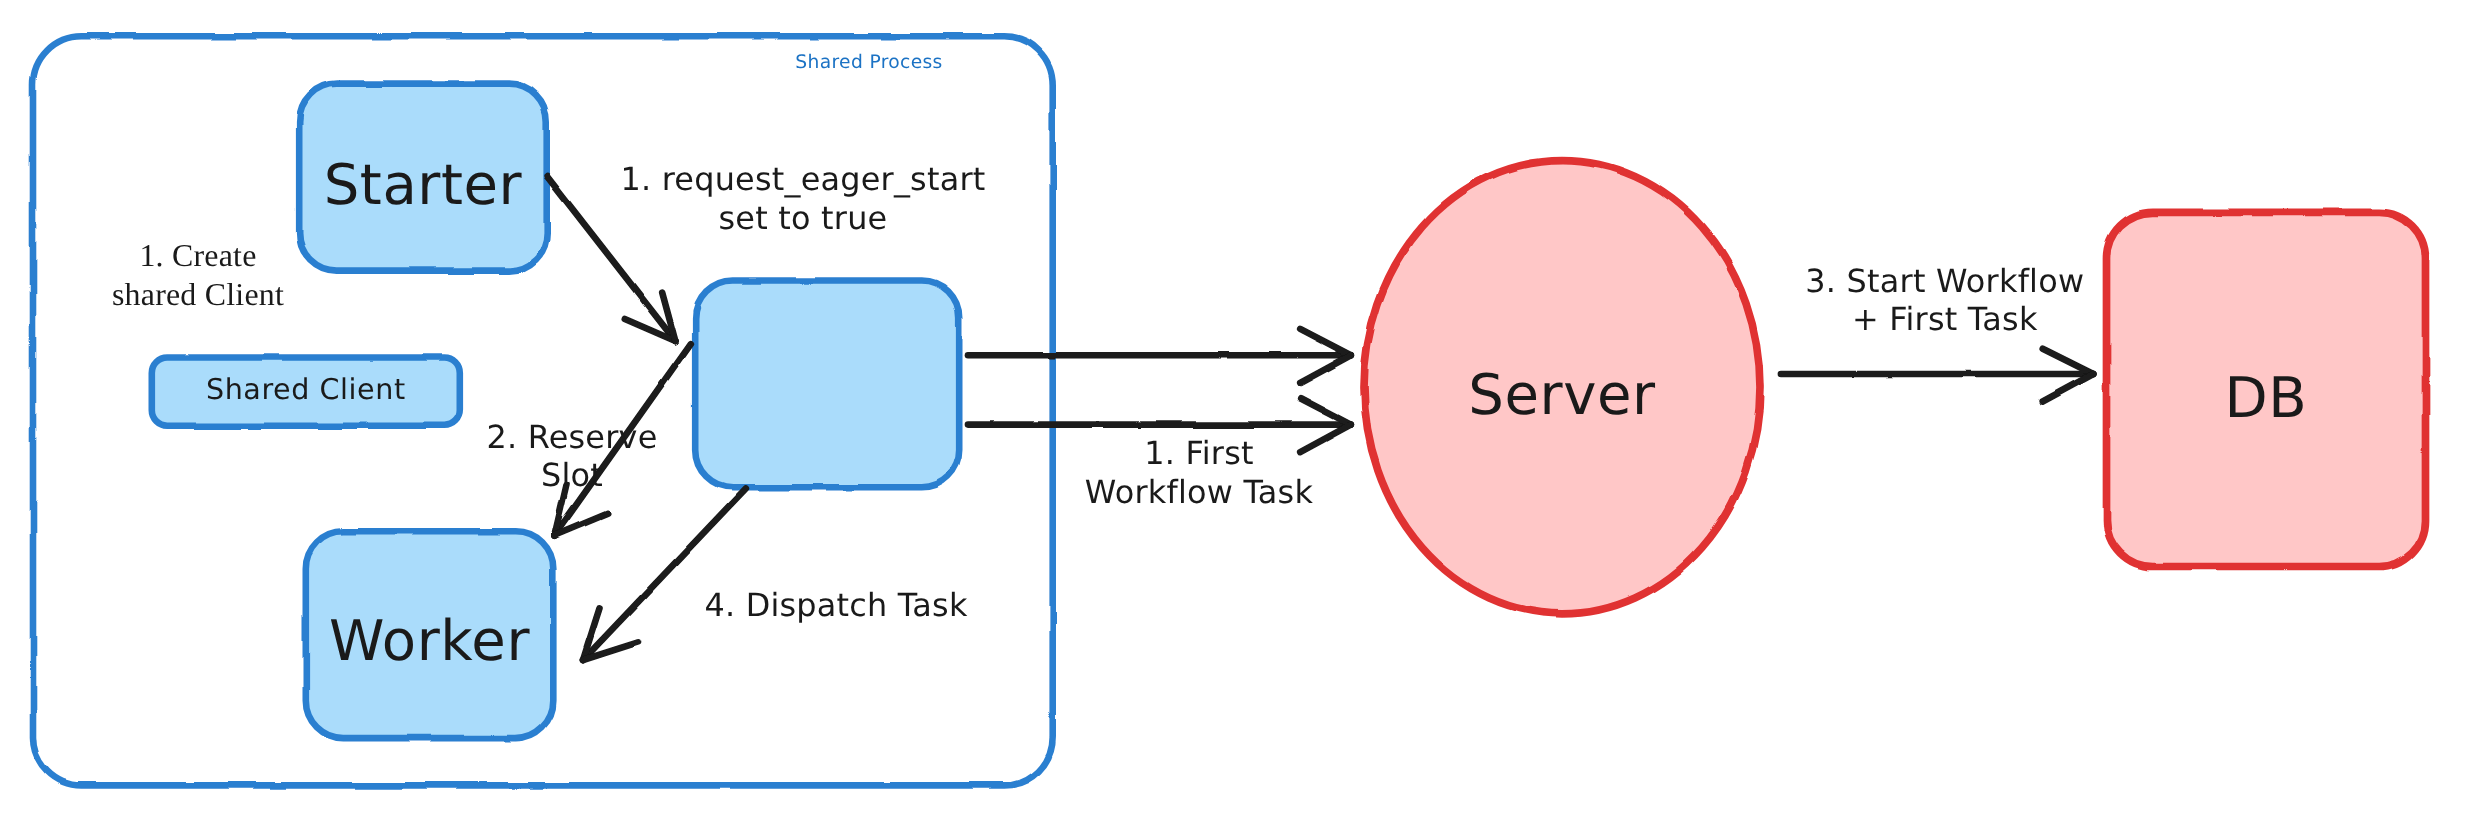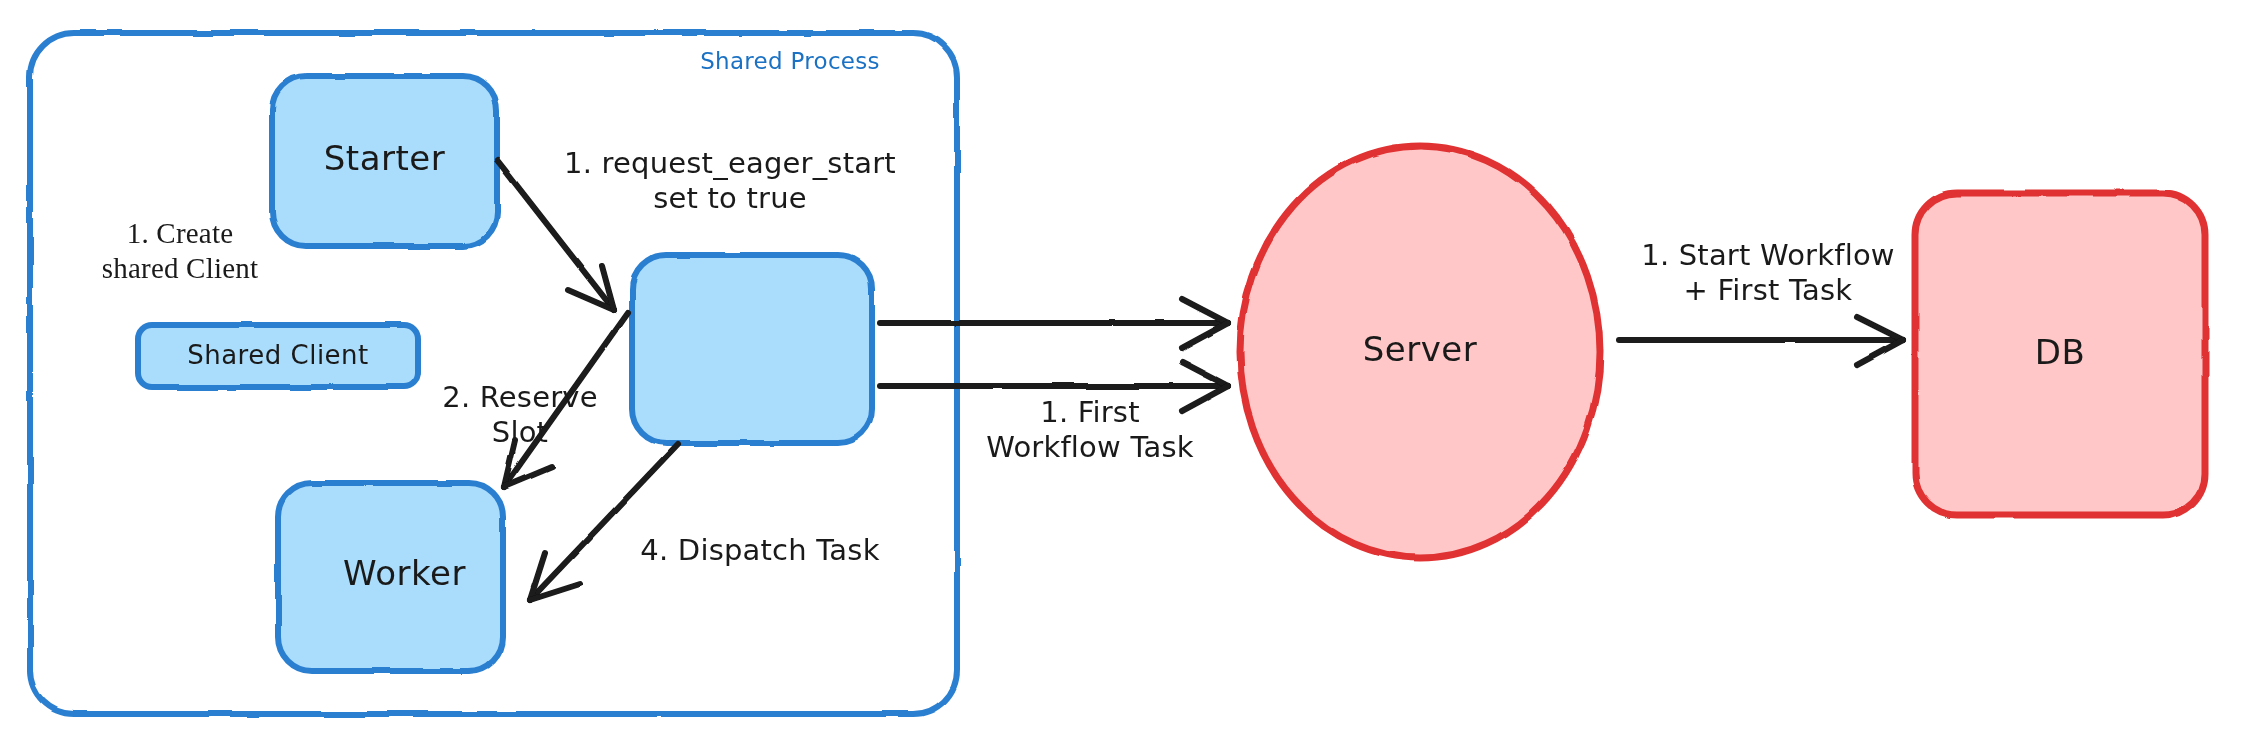--- a/index.html
+++ b/index.html
@@ -28,32 +28,32 @@
   .group-label {
     position: absolute;
     font-family: "DejaVu Sans", sans-serif;
     color: #1a1a1a;
     text-align: center;
     white-space: pre-line;
     line-height: 1.22;
     pointer-events: none;
   }
   .node-label {
-    font-size: 34px;
+    font-size: 51px;
     letter-spacing: 0.5px;
   }
   .node-label.small {
     font-size: 26px;
   }
   .edge-label {
     font-size: 29px;
     letter-spacing: 0.2px;
   }
   .group-label {
-    font-size: 23px;
+    font-size: 17px;
     color: #1b72c4;
     letter-spacing: 0.3px;
   }
 </style>
 </head>
 <body>
 
 <div id="canvas">
 
   <svg id="svg-layer" viewBox="0 0 2248 754" xmlns="http://www.w3.org/2000/svg">
@@ -137,38 +137,38 @@
       <path d="M 1903,340 L 1857,365" stroke="#1a1a1a" stroke-width="6" fill="none" stroke-linecap="round"></path>
     </g>
   </svg>
 
   <div class="group-label" style="left:660px; top:47px; width:260px;">Shared Process</div>
 
   <div class="node-label" style="left:272px; top:138px; width:225px;">Starter</div>
 
   <div class="node-label small" style="left:138px; top:340px; width:280px;">Shared Client</div>
 
-  <div class="node-label" style="left:292px; top:553px; width:225px;">Worker</div>
+  <div class="node-label" style="left:278px; top:553px; width:225px;">Worker</div>
 
 
   <div class="node-label" style="left:1300px; top:329px; width:240px;">Server</div>
 
   <div class="node-label" style="left:1915px; top:332px; width:290px;">DB</div>
 
   <div class="edge-label" style="left:40px; top:216px; width:280px;font-family:Liberation Serif, serif;">1. Create
 shared Client</div>
 
   <div class="edge-label" style="left:530px; top:146px; width:400px;">1. request_eager_start
 set to true</div>
 
   <div class="edge-label" style="left:420px; top:380px; width:200px;">2. Reserve
 Slot</div>
 
 
-  <div class="edge-label" style="left:1618px; top:238px; width:300px;">1. Start Workflow
+  <div class="edge-label" style="left:1618px; top:238px; width:300px;">3. Start Workflow
 + First Task</div>
 
   <div class="edge-label" style="left:950px; top:395px; width:280px;">1. First
 Workflow Task</div>
 
   <div class="edge-label" style="left:610px; top:533px; width:300px;">4. Dispatch Task</div>
 
 </div>
 
 </body></html>

